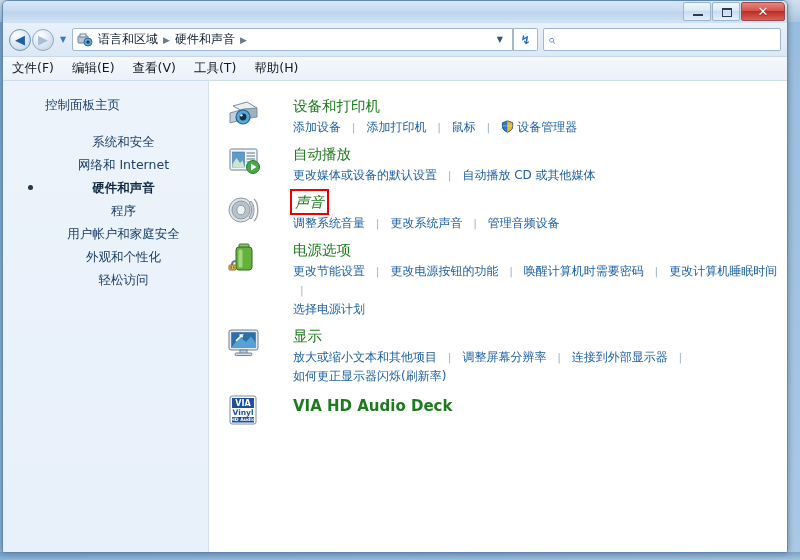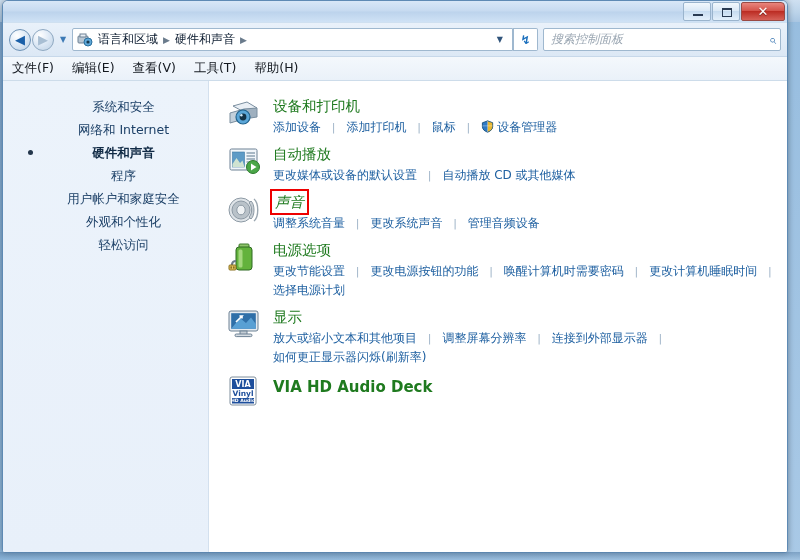--- a/index.html
+++ b/index.html
@@ -149,21 +149,21 @@
   .side-item.current::before {
     content: ""; position: absolute; left: 25px; top: 9px;
     width: 5px; height: 5px; border-radius: 50%; background: #23364b;
   }
 
   #main {
     flex: 1; background: #fff; padding: 14px 0 0 18px;
     position: relative; overflow: hidden;
   }
   .cat {
-    display: flex; margin-bottom: 6px;
+    display: flex; margin-bottom: 6px; gap: 20px;
   }
   .cat-icon {
     width: 40px; flex: none; padding-top: 2px;
   }
   .cat-body { padding-left: 6px; padding-top: 1px; }
   .cat-title {
     font-size: 14.5px; color: #1f7a1f; line-height: 20px; margin-bottom: 2px;
     display: inline-block; position: relative;
   }
   .cat-title.highlight {
@@ -264,36 +264,36 @@
       <span class="bc-sep">▶</span>
       <span class="bc-spacer"></span>
       <span class="bc-drop">▼</span>
     </div>
     <div class="navsep"></div>
     <div id="refresh-btn">
       <span>↯</span>
     </div>
 
     <div id="searchbox">
-      <span class="ph">搜索控制面板</span>
       <span class="mag">⌕</span>
     </div>
   </div>
 
   <div id="menubar">
     <span class="menu-item">文件(F)</span>
     <span class="menu-item">编辑(E)</span>
     <span class="menu-item">查看(V)</span>
     <span class="menu-item">工具(T)</span>
     <span class="menu-item">帮助(H)</span>
   </div>
 
   <div id="content">
 
     <div id="sidebar">
+      <div class="side-home">控制面板主页</div>
       <div class="side-item">系统和安全</div>
       <div class="side-item">网络和 Internet</div>
       <div class="side-item current">硬件和声音</div>
       <div class="side-item">程序</div>
       <div class="side-item">用户帐户和家庭安全</div>
       <div class="side-item">外观和个性化</div>
       <div class="side-item">轻松访问</div>
     </div>
 
     <div id="main">

